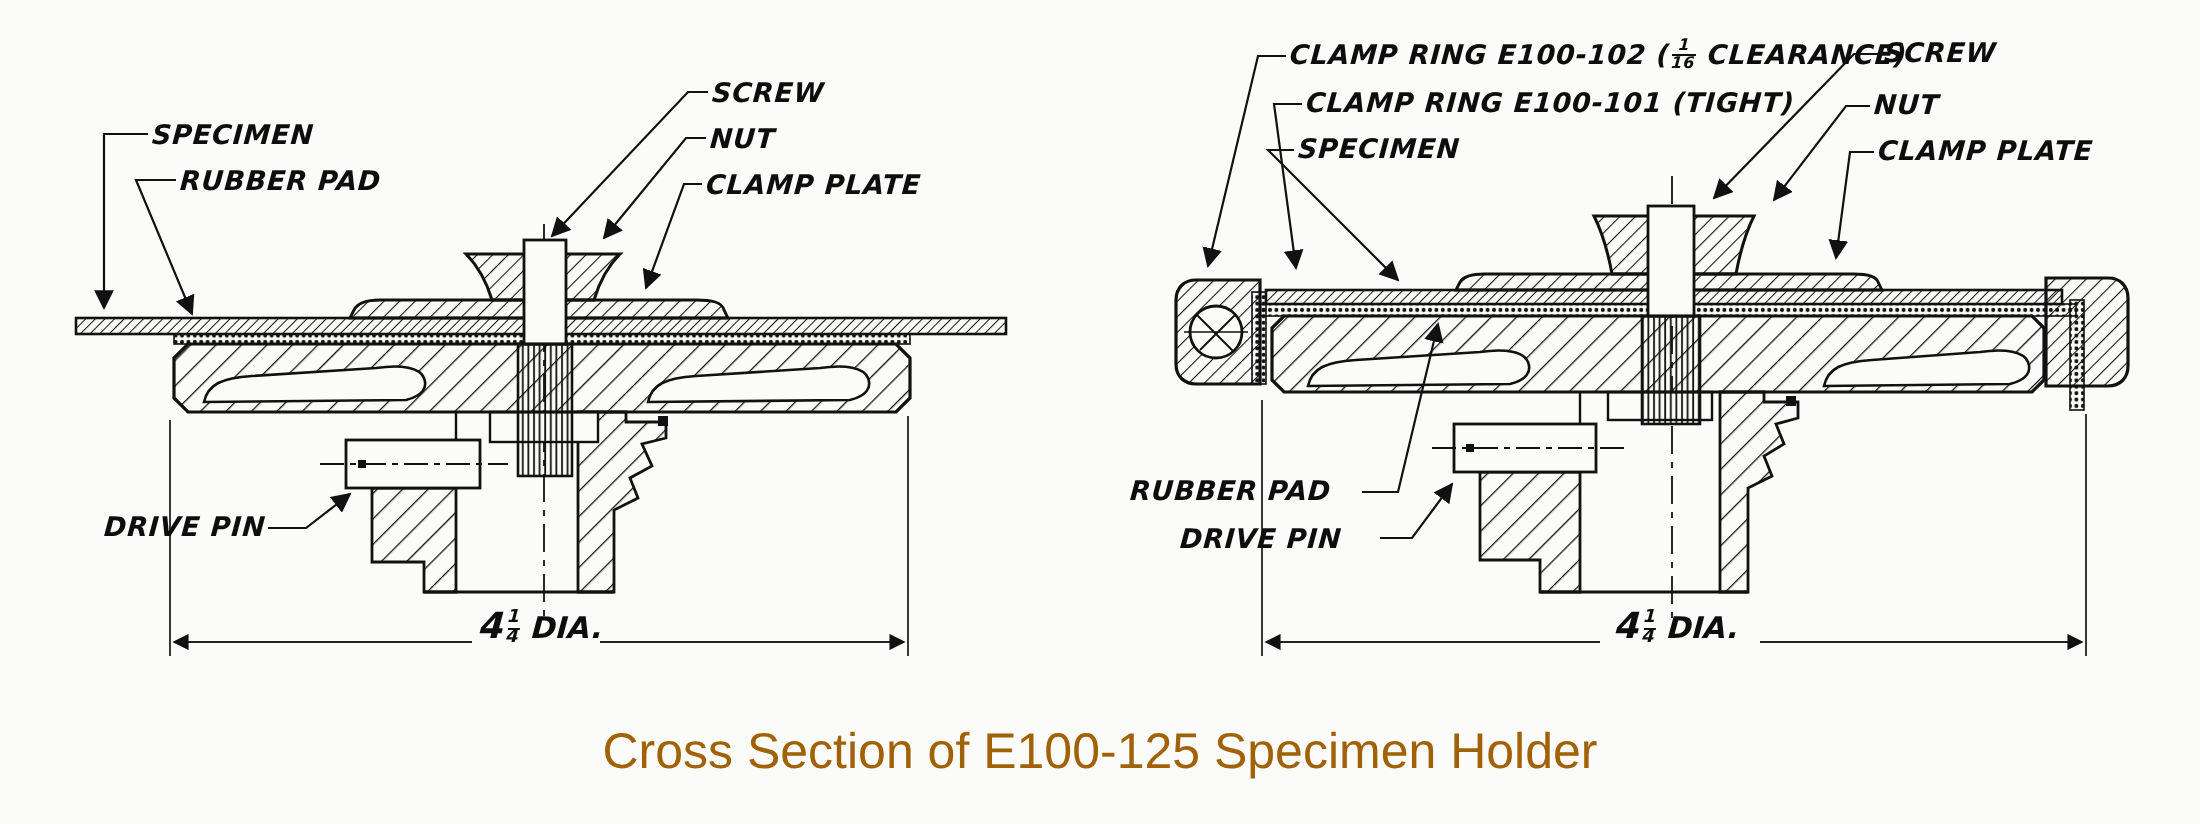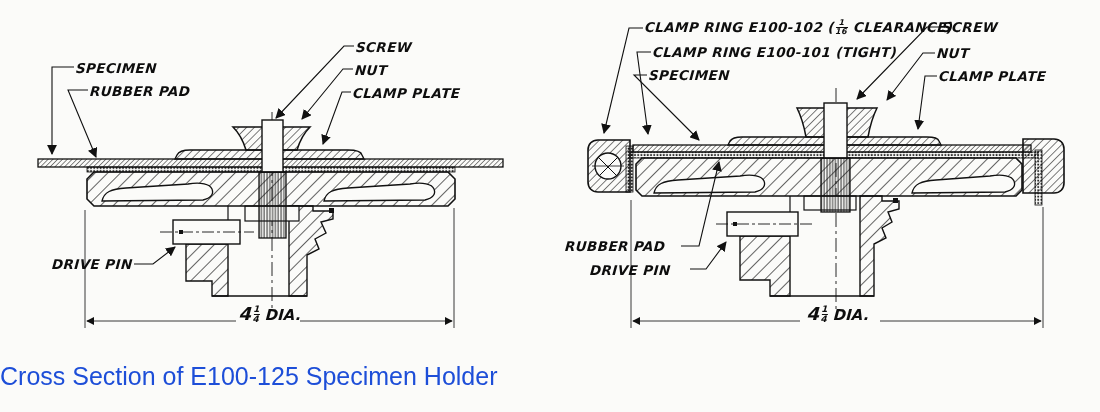--- a/index.html
+++ b/index.html
@@ -27,22 +27,22 @@
   }
   .frac .fn,.frac .fd{display:block;}
   .frac .fd{border-top:1px solid #0d0d0d;}
   .frac-inline{
     display:inline-block;vertical-align:-2px;text-align:center;
     font-size:8px;line-height:1;margin:0 1px;
   }
   .frac-inline .fn,.frac-inline .fd{display:block;}
   .frac-inline .fd{border-top:1px solid #0d0d0d;}
   #caption{
-    position:absolute;left:0;top:362px;width:1100px;text-align:left;
-    font:400 25px "Liberation Sans",sans-serif;color:#1d4ed8;
+    position:absolute;left:0;top:362px;width:1100px;text-align:center;
+    font:400 25px "Liberation Sans",sans-serif;color:#a16207;
   }
 </style>
 </head>
 <body>
 
 <div id="canvas">
 
   <svg id="artwork" width="1100" height="412" viewBox="0 0 1100 412">
     <defs>
       <pattern id="hBody" width="9" height="9" patternUnits="userSpaceOnUse" patternTransform="rotate(45)">

